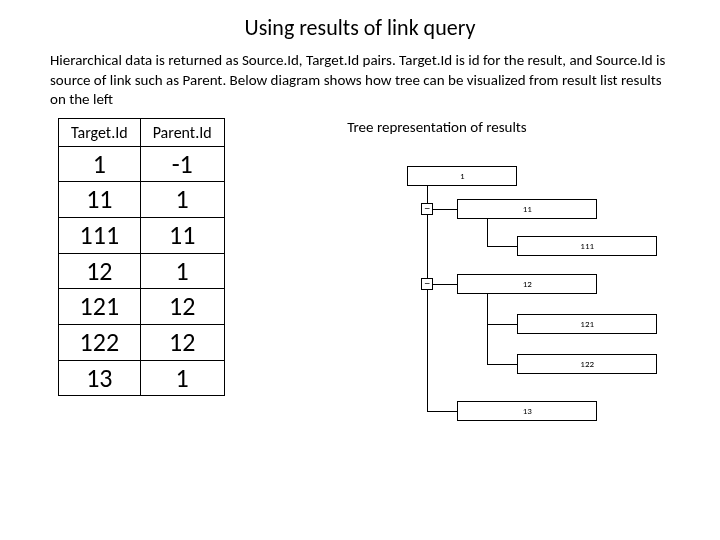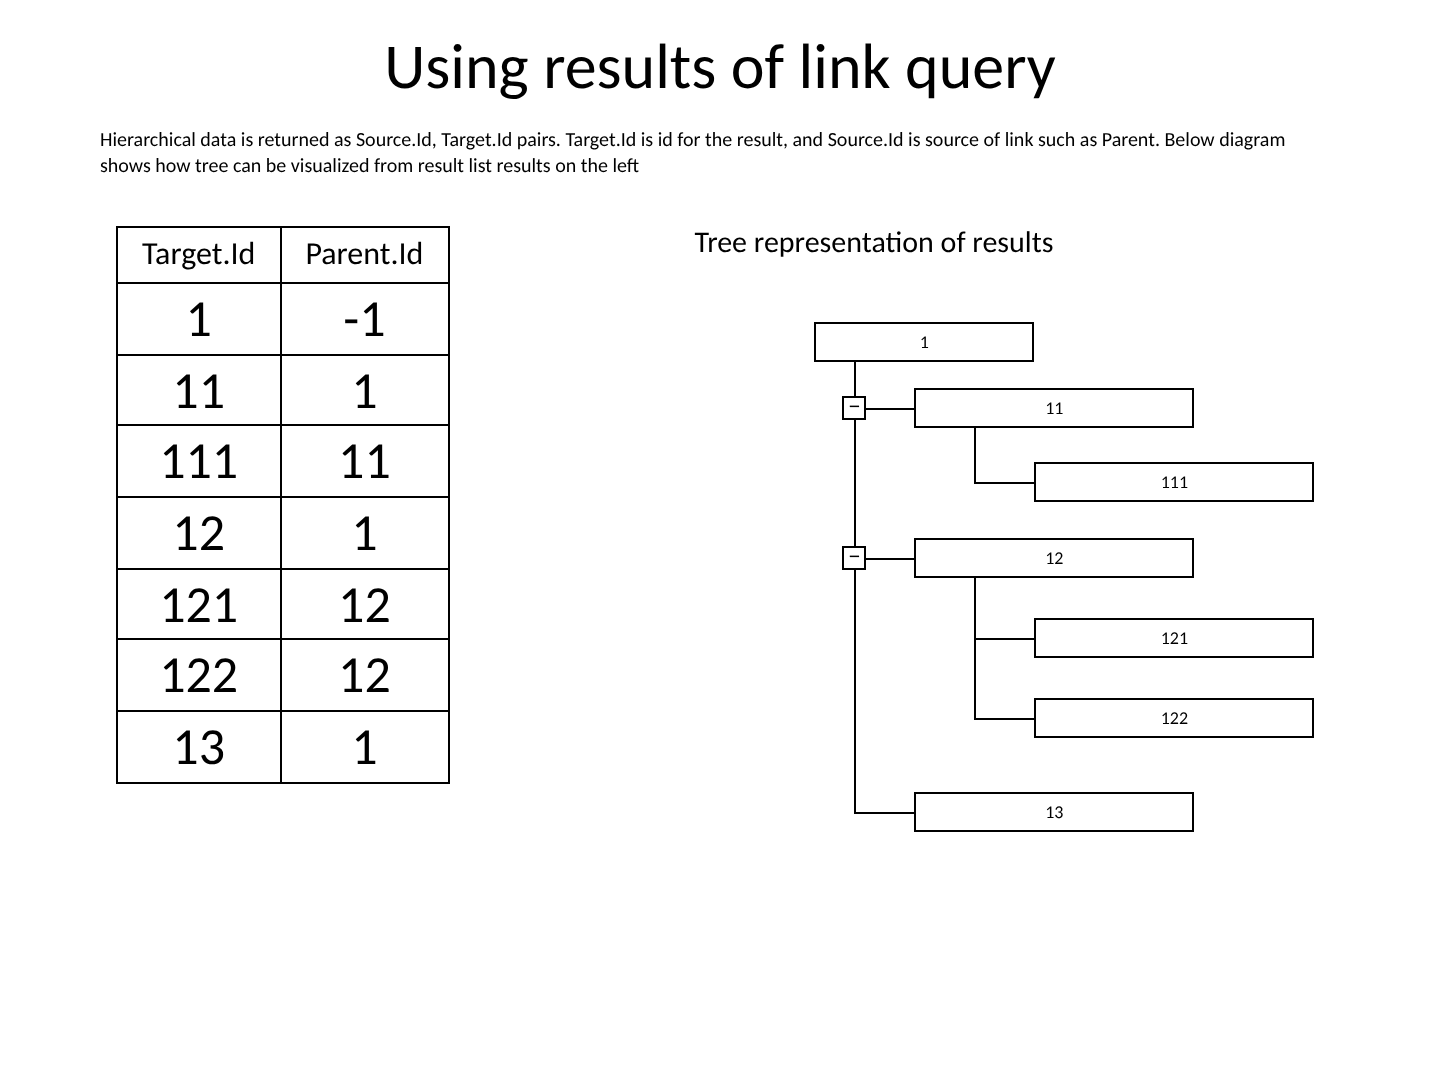--- a/index.html
+++ b/index.html
@@ -6,29 +6,29 @@
   body {
     margin: 0;
     width: 720px;
     height: 540px;
     background: #fff;
     font-family: Calibri, Arial, sans-serif;
     color: #000;
     overflow: hidden;
   }
   .title {
-    font-size: 32px;
+    font-size: 22px;
     text-align: center;
     margin: 14px 2px 10px;
     font-weight: 400;
   }
   .desc {
-    font-size: 10px;
+    font-size: 15px;
     line-height: 1.3;
-    margin: 0 50px 24px 50px;
+    margin: 0 50px 8px 50px;
   }
   .cols {
     display: flex;
     padding: 0 40px;
   }
   .left {
     width: 48%;
   }
   .right {
     width: 52%;

